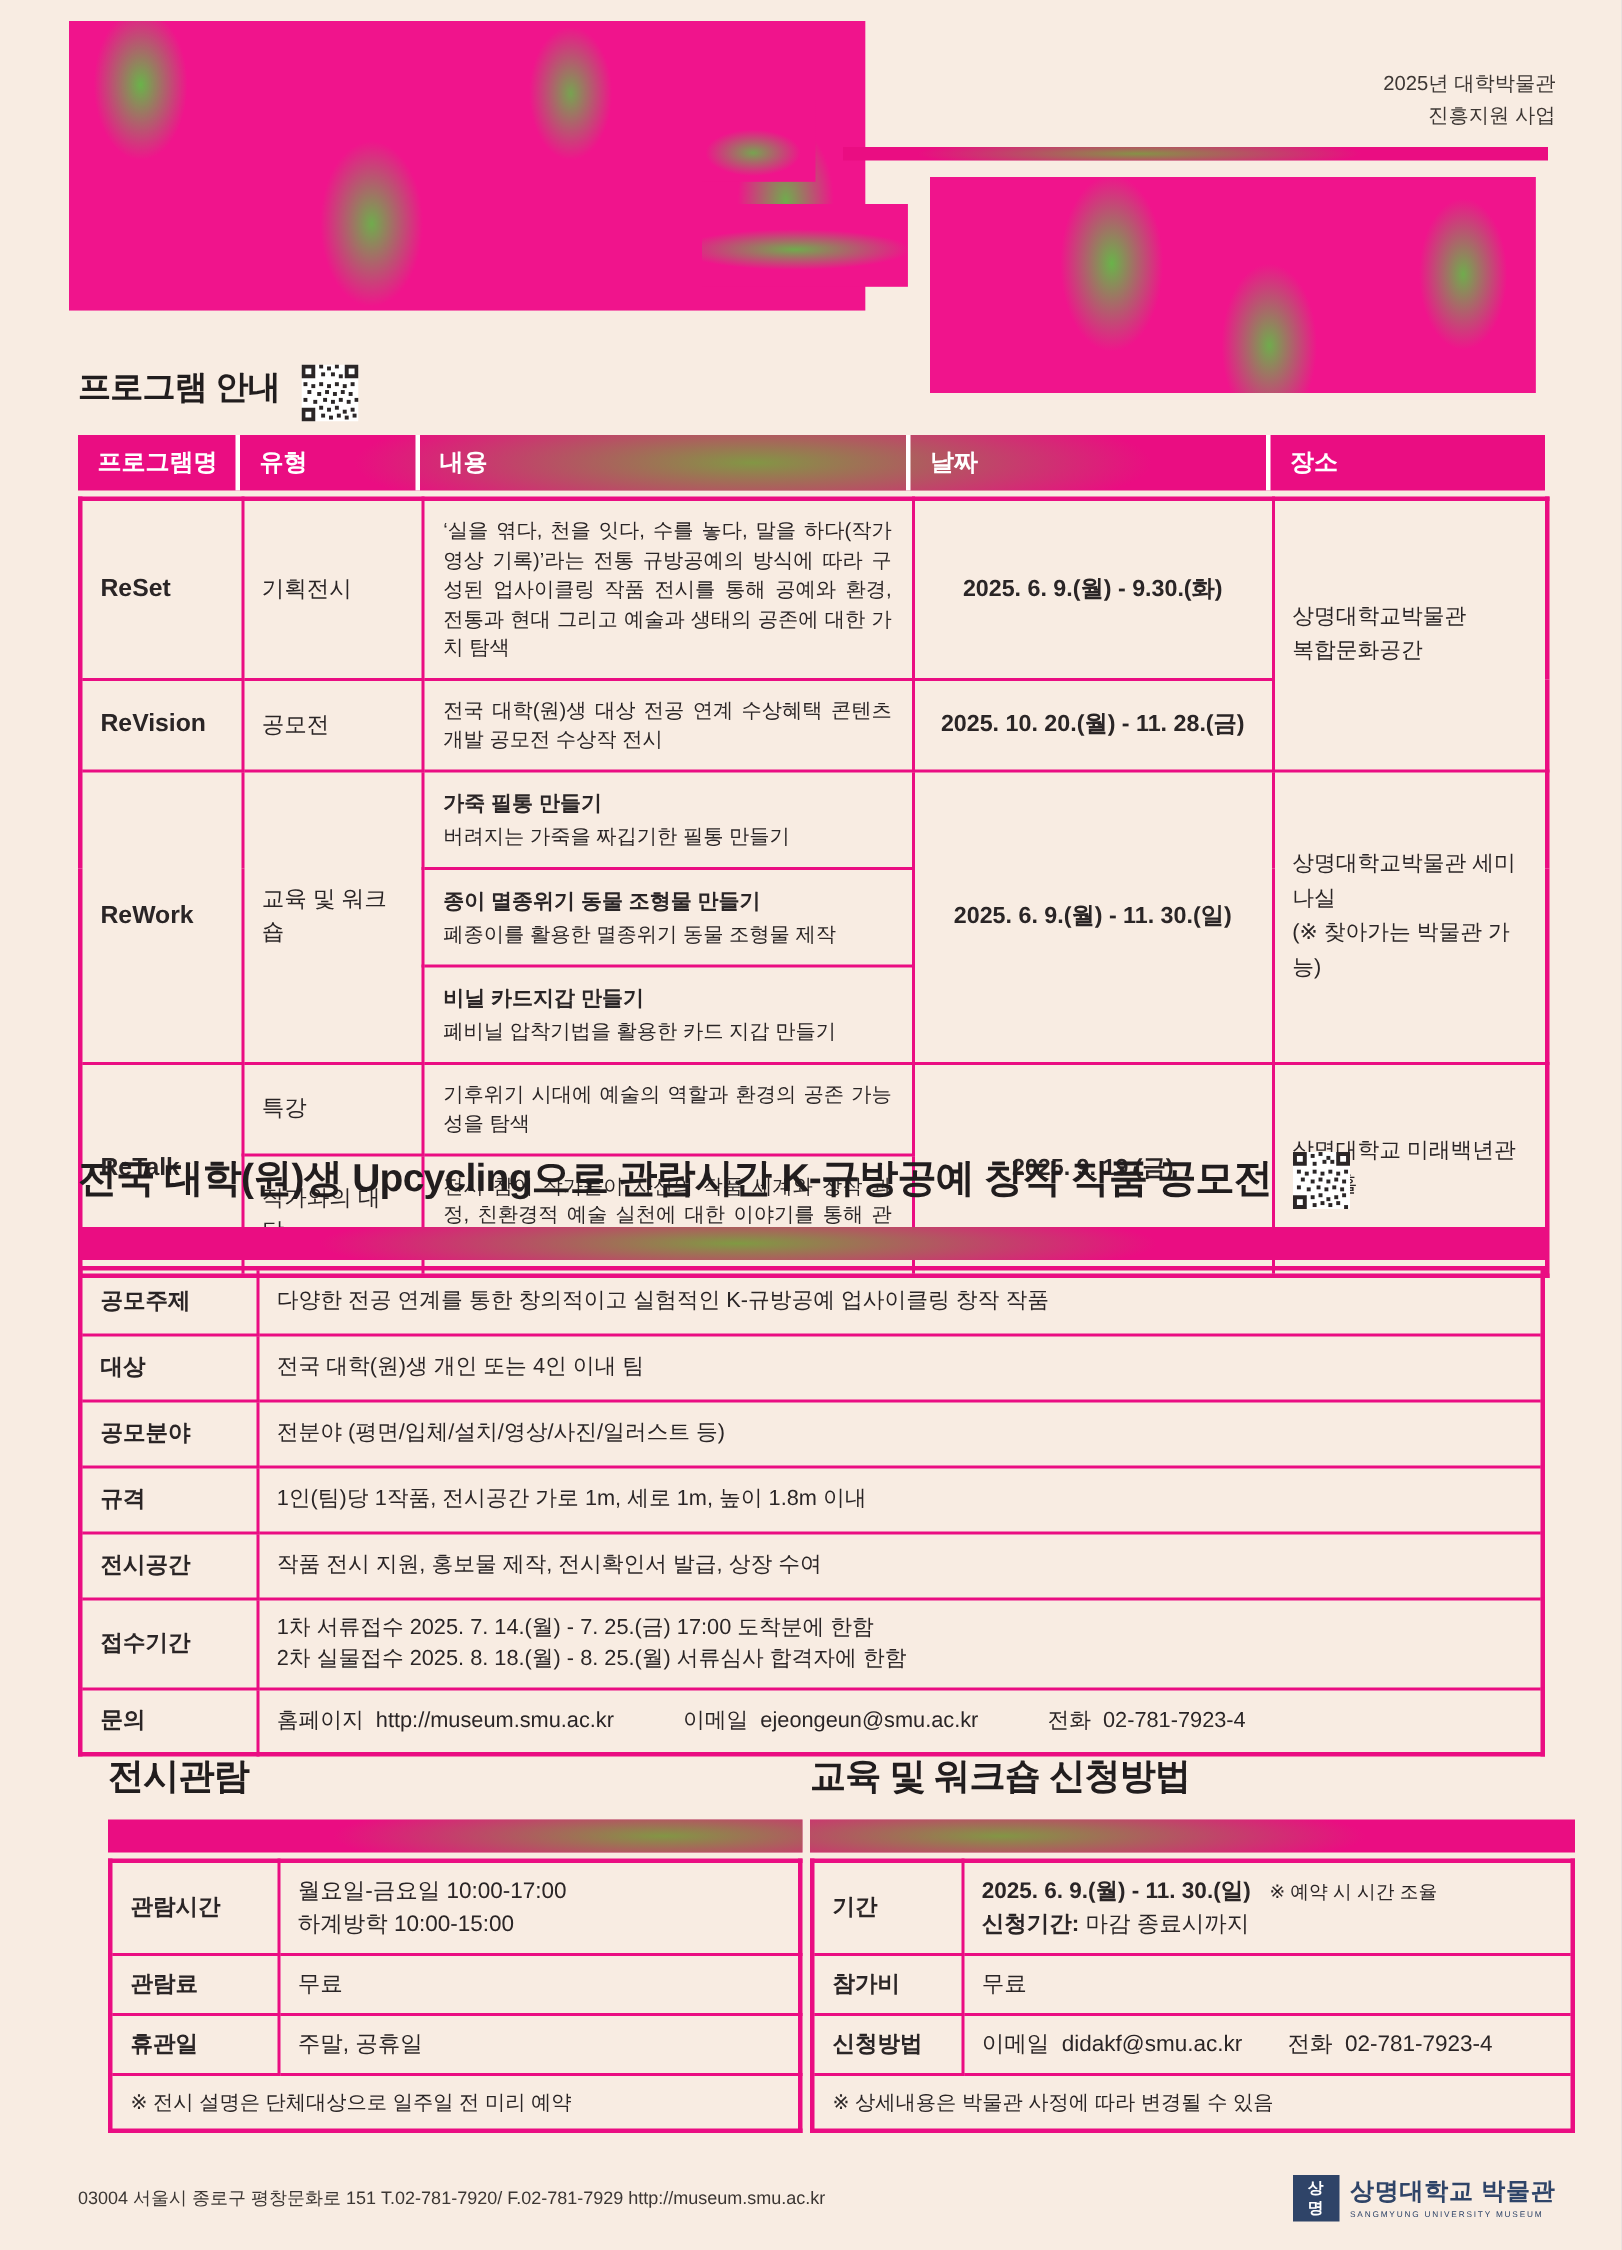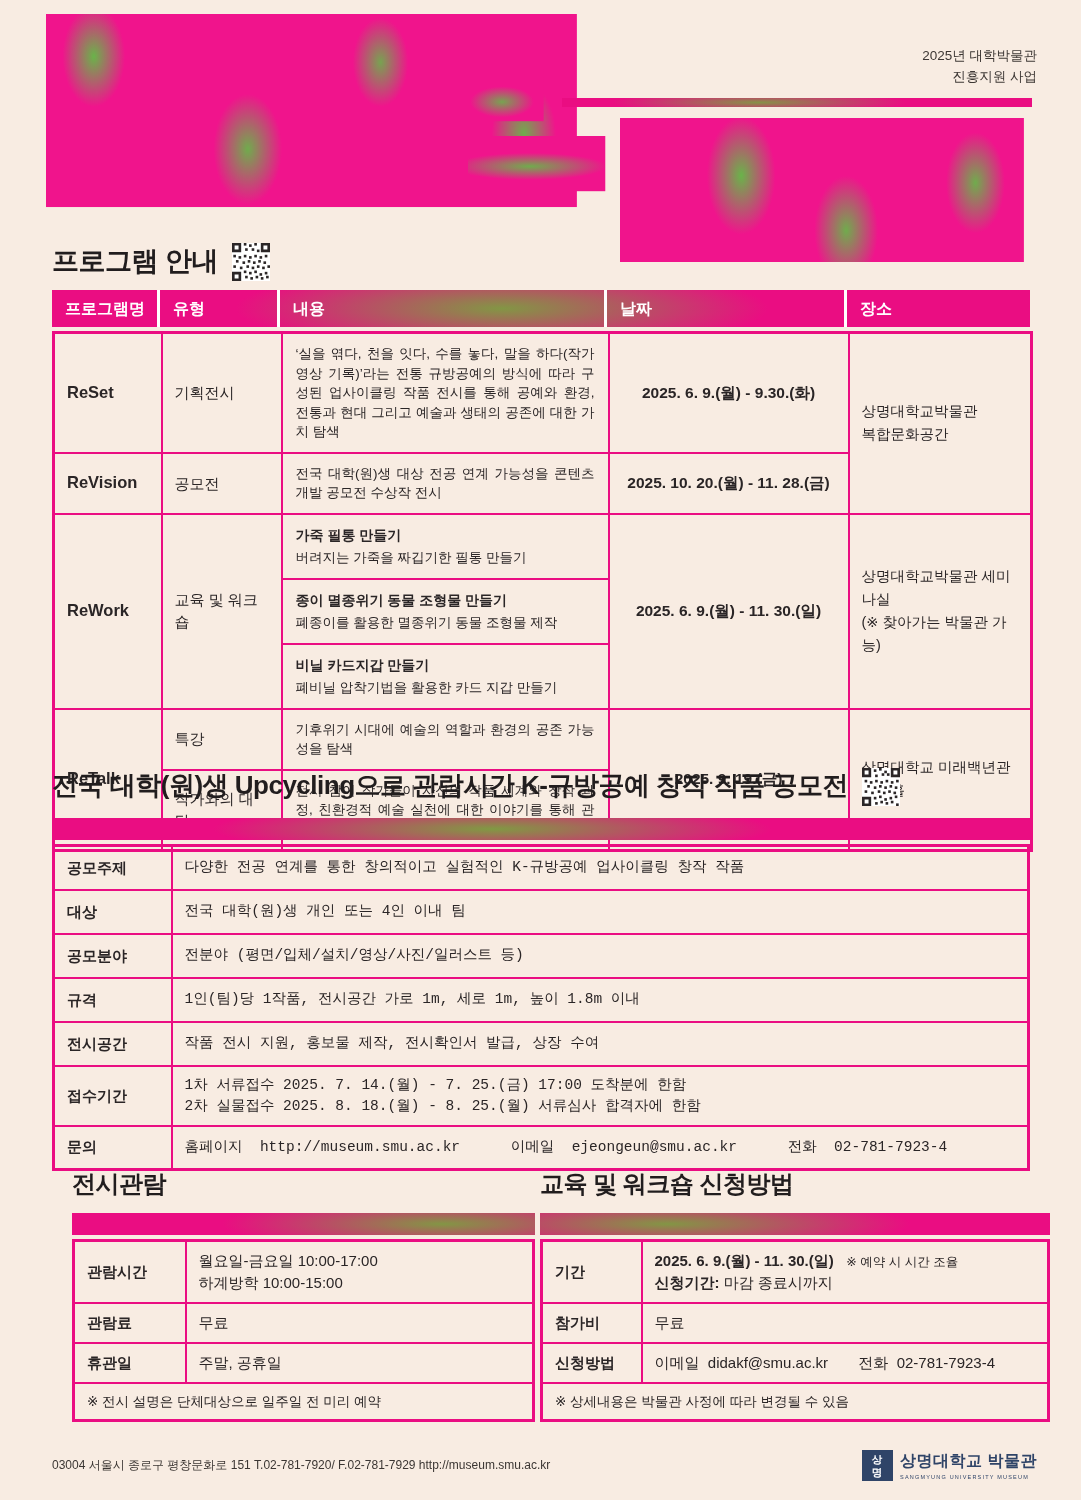--- a/index.html
+++ b/index.html
@@ -61,21 +61,21 @@
     background:
       radial-gradient(circle 70px at 30% 40%, rgba(98,188,70,.95), rgba(98,188,70,0) 70%),
       radial-gradient(circle 65px at 56% 78%, rgba(98,188,70,.9),  rgba(98,188,70,0) 70%),
       radial-gradient(circle 60px at 88% 45%, rgba(98,188,70,.9),  rgba(98,188,70,0) 70%),
       linear-gradient(var(--pink-bright),var(--pink-bright));
   }
 
   
   .section{position:absolute;left:52px;width:978px;}
   .h2row{display:flex;align-items:flex-start;gap:14px;}
-  h2{font-size:27px;font-weight:800;color:#211d1e;letter-spacing:-0.5px;}
+  h2{font-size:22px;font-weight:800;color:#211d1e;letter-spacing:-0.5px;}
   .qr{width:38px;height:38px;flex:0 0 auto;}
 
   .gbar{
     height:22px;
     background:
       radial-gradient(ellipse 42% 170% at 45% 50%, rgba(116,169,60,.9), rgba(116,169,60,0) 68%),
       linear-gradient(var(--magenta),var(--magenta));
   }
 
   
@@ -94,21 +94,21 @@
   table{border:3px solid var(--magenta);}
   td.name{font-weight:700;font-size:16.5px;}
   td.content{font-size:13.5px;text-align:justify;padding:10px 13px;}
   td.date{text-align:center;font-weight:700;font-size:15.5px;}
   td.place{font-size:14.5px;line-height:1.6;}
   .itm-t{font-weight:700;font-size:14px;display:block;}
   .itm-d{font-size:13.5px;display:block;margin-top:3px;}
 
   
   .ctable td.lbl{font-weight:700;font-size:15px;}
-  .ctable td.val{font-size:14.5px;font-family:Liberation Mono, monospace;}
+  .ctable td.val{font-size:14.5px;}
   .ctable{margin-top:4px;}
   .gap-lg{display:inline-block;width:42px;}
 
   
   .bottom{display:flex;gap:5px;padding-left:20px;}
   .bcol h3{font-size:24px;font-weight:800;color:#211d1e;letter-spacing:-0.5px;}
   .bcol .gbar{margin-top:13px;}
   .btable{margin-top:4px;}
   .btable td.lbl{font-weight:700;font-size:15px;}
   .btable td.val{font-size:15px;}
@@ -213,21 +213,21 @@
         <td class="content">‘실을 엮다, 천을 잇다, 수를 놓다, 말을 하다(작가 영상 기록)’라는 전통 규방공예의 방식에 따라 구성된 업사이클링 작품 전시를 통해 공예와 환경, 전통과 현대 그리고 예술과 생태의 공존에 대한 가치 탐색</td>
         <td class="date">2025. 6. 9.(월) - 9.30.(화)</td>
         <td class="place" rowspan="2">
           <span>상명대학교박물관</span><br>
           <span>복합문화공간</span>
         </td>
       </tr>
       <tr style="height:50px;">
         <td class="name">ReVision</td>
         <td>공모전</td>
-        <td class="content">전국 대학(원)생 대상 전공 연계 가능성을 콘텐츠 개발 공모전 수상작 전시</td>
+        <td class="content">전국 대학(원)생 대상 전공 연계 수상혜택 콘텐츠 개발 공모전 수상작 전시</td>
         <td class="date">2025. 10. 20.(월) - 11. 28.(금)</td>
       </tr>
       <tr style="height:52px;">
         <td class="name" rowspan="3">ReWork</td>
         <td rowspan="3">교육 및 워크숍</td>
         <td class="content">
           <span class="itm-t">가죽 필통 만들기</span>
           <span class="itm-d">버려지는 가죽을 짜깁기한 필통 만들기</span>
         </td>
         <td class="date" rowspan="3">2025. 6. 9.(월) - 11. 30.(일)</td>

